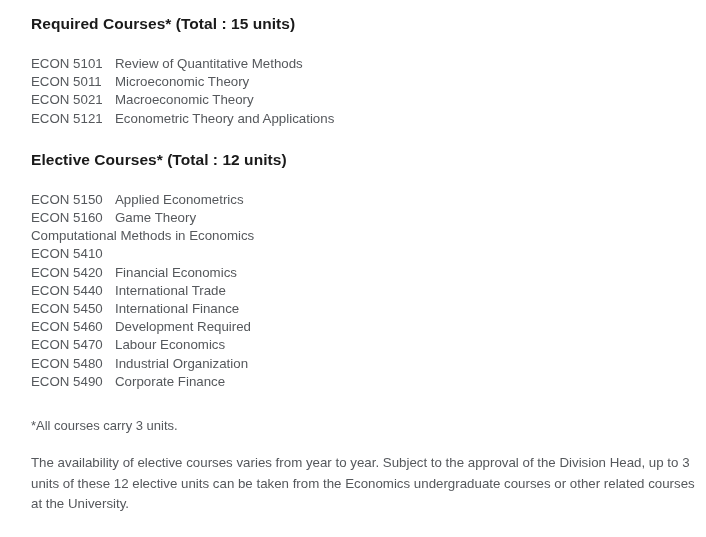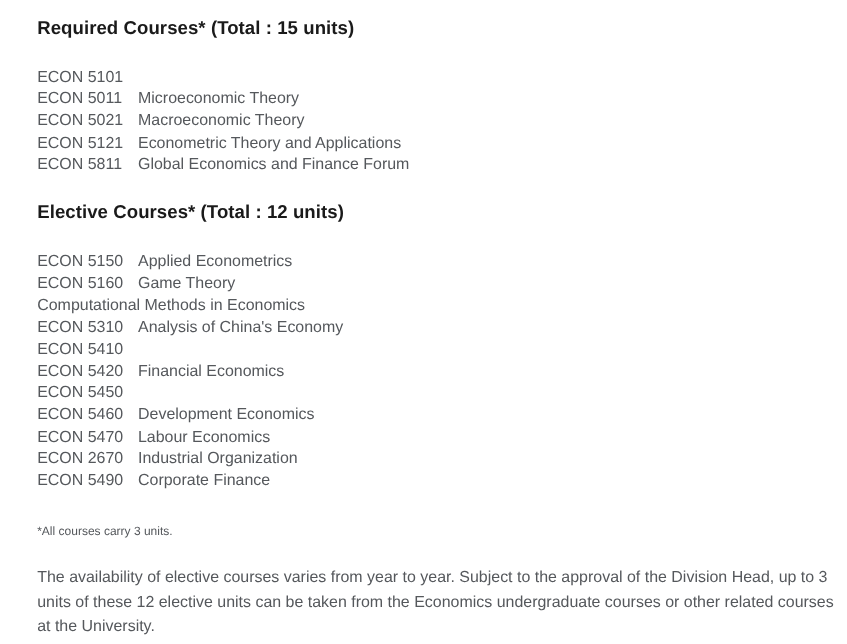--- a/index.html
+++ b/index.html
@@ -58,21 +58,21 @@
   .course-title {
     color: #55585c;
   }
   .gap-after-heading { height: 21px; }
   .gap-between-sections { height: 22px; }
   .gap-after-elective-heading { height: 21px; }
   .gap-before-note { height: 25px; }
   .gap-between-notes { height: 17px; }
 
   .note {
-    font-size: 10px;
+    font-size: 13px;
     line-height: 20px;
     color: #55585c;
     margin: 0;
     padding: 0;
   }
   .note-paragraph {
     font-size: 13.3px;
     line-height: 20.5px;
     color: #55585c;
     margin: 0;
@@ -86,36 +86,33 @@
 <div class="page">
   <div class="content">
 
     <h2 class="section-heading">Required Courses* (Total : 15 units)</h2>
 
     <div class="gap-after-heading"></div>
 
     <ul class="course-list">
       <li class="course-row">
         <span class="course-code">ECON 5101</span>
+        <span class="course-title">Review of Quantitative Methods</span>
       </li>
       <li class="course-row">
         <span class="course-code">ECON 5011</span>
         <span class="course-title">Microeconomic Theory</span>
       </li>
       <li class="course-row">
         <span class="course-code">ECON 5021</span>
         <span class="course-title">Macroeconomic Theory</span>
       </li>
       <li class="course-row">
         <span class="course-code">ECON 5121</span>
         <span class="course-title">Econometric Theory and Applications</span>
-      </li>
-      <li class="course-row">
-        <span class="course-code">ECON 5811</span>
-        <span class="course-title">Global Economics and Finance Forum</span>
       </li>
     </ul>
 
     <div class="gap-between-sections"></div>
 
     <h2 class="section-heading">Elective Courses* (Total : 12 units)</h2>
 
     <div class="gap-after-elective-heading"></div>
 
     <ul class="course-list">
@@ -124,43 +121,44 @@
         <span class="course-title">Applied Econometrics</span>
       </li>
       <li class="course-row">
         <span class="course-code">ECON 5160</span>
         <span class="course-title">Game Theory</span>
       </li>
       <li class="course-row">
         <span class="course-title">Computational Methods in Economics</span>
       </li>
       <li class="course-row">
-        <span class="course-code">ECON 5310</span>
-        <span class="course-title">Analysis of China's Economy</span>
-      </li>
-      <li class="course-row">
         <span class="course-code">ECON 5410</span>
       </li>
       <li class="course-row">
         <span class="course-code">ECON 5420</span>
         <span class="course-title">Financial Economics</span>
       </li>
       <li class="course-row">
+        <span class="course-code">ECON 5440</span>
+        <span class="course-title">International Trade</span>
+      </li>
+      <li class="course-row">
         <span class="course-code">ECON 5450</span>
+        <span class="course-title">International Finance</span>
       </li>
       <li class="course-row">
         <span class="course-code">ECON 5460</span>
-        <span class="course-title">Development Economics</span>
+        <span class="course-title">Development Required</span>
       </li>
       <li class="course-row">
         <span class="course-code">ECON 5470</span>
         <span class="course-title">Labour Economics</span>
       </li>
       <li class="course-row">
-        <span class="course-code">ECON 2670</span>
+        <span class="course-code">ECON 5480</span>
         <span class="course-title">Industrial Organization</span>
       </li>
       <li class="course-row">
         <span class="course-code">ECON 5490</span>
         <span class="course-title">Corporate Finance</span>
       </li>
     </ul>
 
     <div class="gap-before-note"></div>
 

